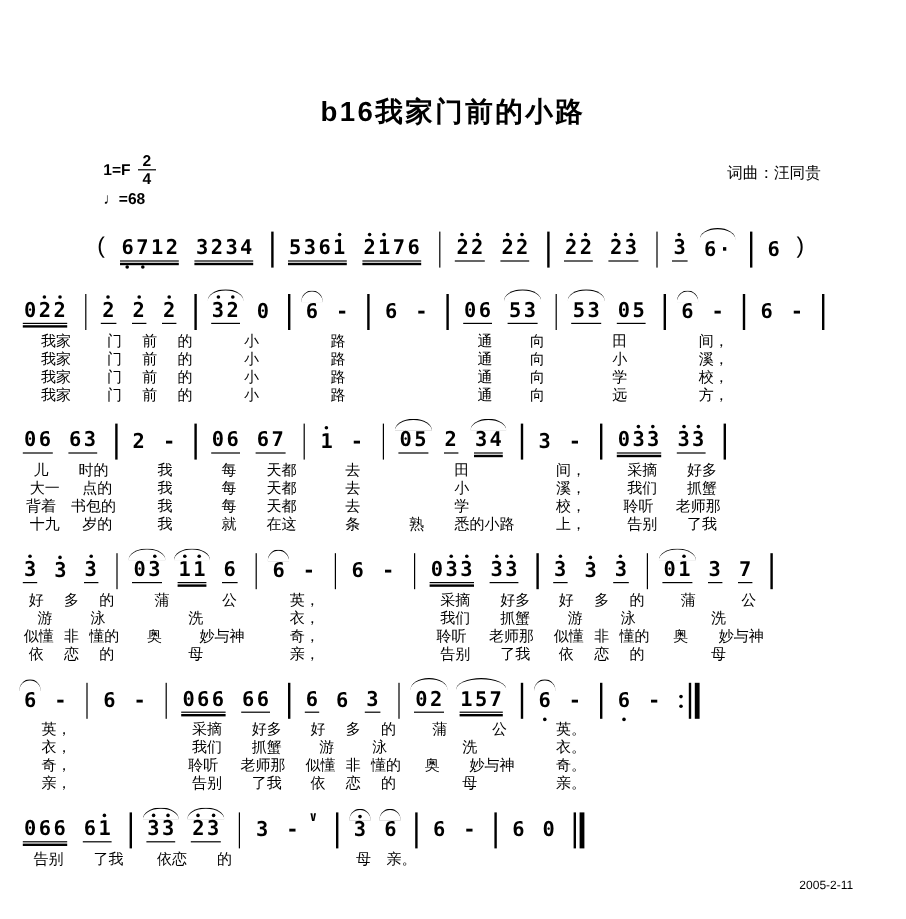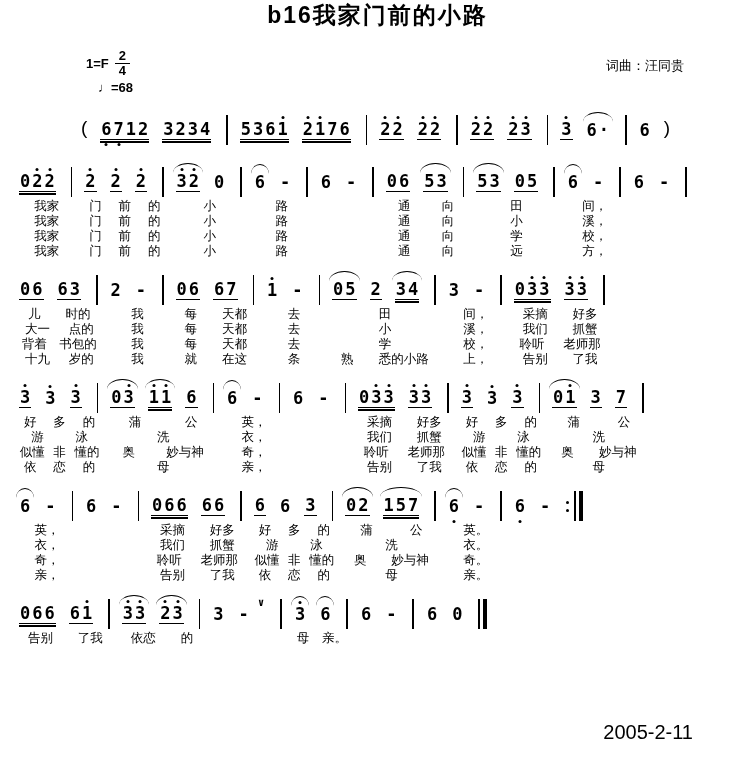--- a/index.html
+++ b/index.html
@@ -1,24 +1,24 @@
 <!DOCTYPE html>
 <html><head>
 <meta charset="utf-8">
 <style>
   html,body{margin:0;padding:0;background:#fff;}
   .page{position:relative;width:755px;height:766px;background:#ffffff;color:#000;
         font-family:"Liberation Sans","DejaVu Sans",sans-serif;overflow:hidden;}
-  .title{ text-align:center;font-size:23px;font-weight:600;letter-spacing:2px;}
+  .title{ text-align:center;margin-top:78px;font-size:23px;font-weight:600;letter-spacing:2px;}
   .meta-row{position:relative;height:60px;margin-top:18px;}
   .keyblock{position:absolute;left:86px;top:0;font-size:13px;font-weight:600;}
   .keyline{display:flex;align-items:center;gap:6px;}
   .frac{display:inline-flex;flex-direction:column;align-items:center;line-height:1.05;font-size:13px;}
   .frac .num{border-bottom:1px solid #000;padding:0 4px;}
-  .tempo{margin-top:3px;font-size:13px;margin-left:12px;}
+  .tempo{margin-top:3px;font-size:13px;}
   .credit{position:absolute;right:71px;top:8px;font-size:13px;}
   .score{margin-top:4px;}
   .system{margin:0 0 14px 14px;}
   .system.intro{margin-left:76px;margin-bottom:18px;}
   .sys-measures{display:flex;flex-wrap:nowrap;align-items:flex-start;}
   .measure{display:inline-flex;flex-direction:column;padding:0 1px;}
   .m-notes{display:flex;align-items:center;gap:13px;height:34px;padding:0 4px;}
   .m-lyr{display:flex;justify-content:space-around;gap:3px;font-size:12.5px;line-height:15px;
          white-space:nowrap;padding:0 2px;}
   .nt{position:relative;font-family:"DejaVu Sans Mono","Liberation Mono",monospace;
@@ -34,21 +34,21 @@
   .lo::after{content:'';position:absolute;bottom:-8px;left:50%;transform:translateX(-50%);
       width:3px;height:3px;border-radius:50%;background:#000;}
   .paren{font-size:19px;transform:translateY(-2px);}
   .breath{font-size:11px;font-weight:700;transform:translateY(-12px);margin-left:-6px;}
   .bar{width:1.5px;height:30px;background:#000;margin:0 2px;flex:0 0 auto;}
   .barwrap{display:inline-flex;align-items:center;gap:3px;margin:0 2px;}
   .thin{width:1.5px;height:30px;background:#000;}
   .thick{width:4px;height:30px;background:#000;}
   .rdots{display:inline-flex;flex-direction:column;gap:5px;margin-right:2px;}
   .rdots i{width:3px;height:3px;border-radius:50%;background:#000;}
-  .footer{position:absolute;right:62px;bottom:22px;font-size:20px;}
+  .footer{position:absolute;right:44px;bottom:22px;font-size:10px;}
 </style>
 </head>
 <body>
 
 <div class="page">
   <div class="title">b16我家门前的小路</div>
 
   <div class="meta-row">
     <div class="keyblock">
       <div class="keyline">

